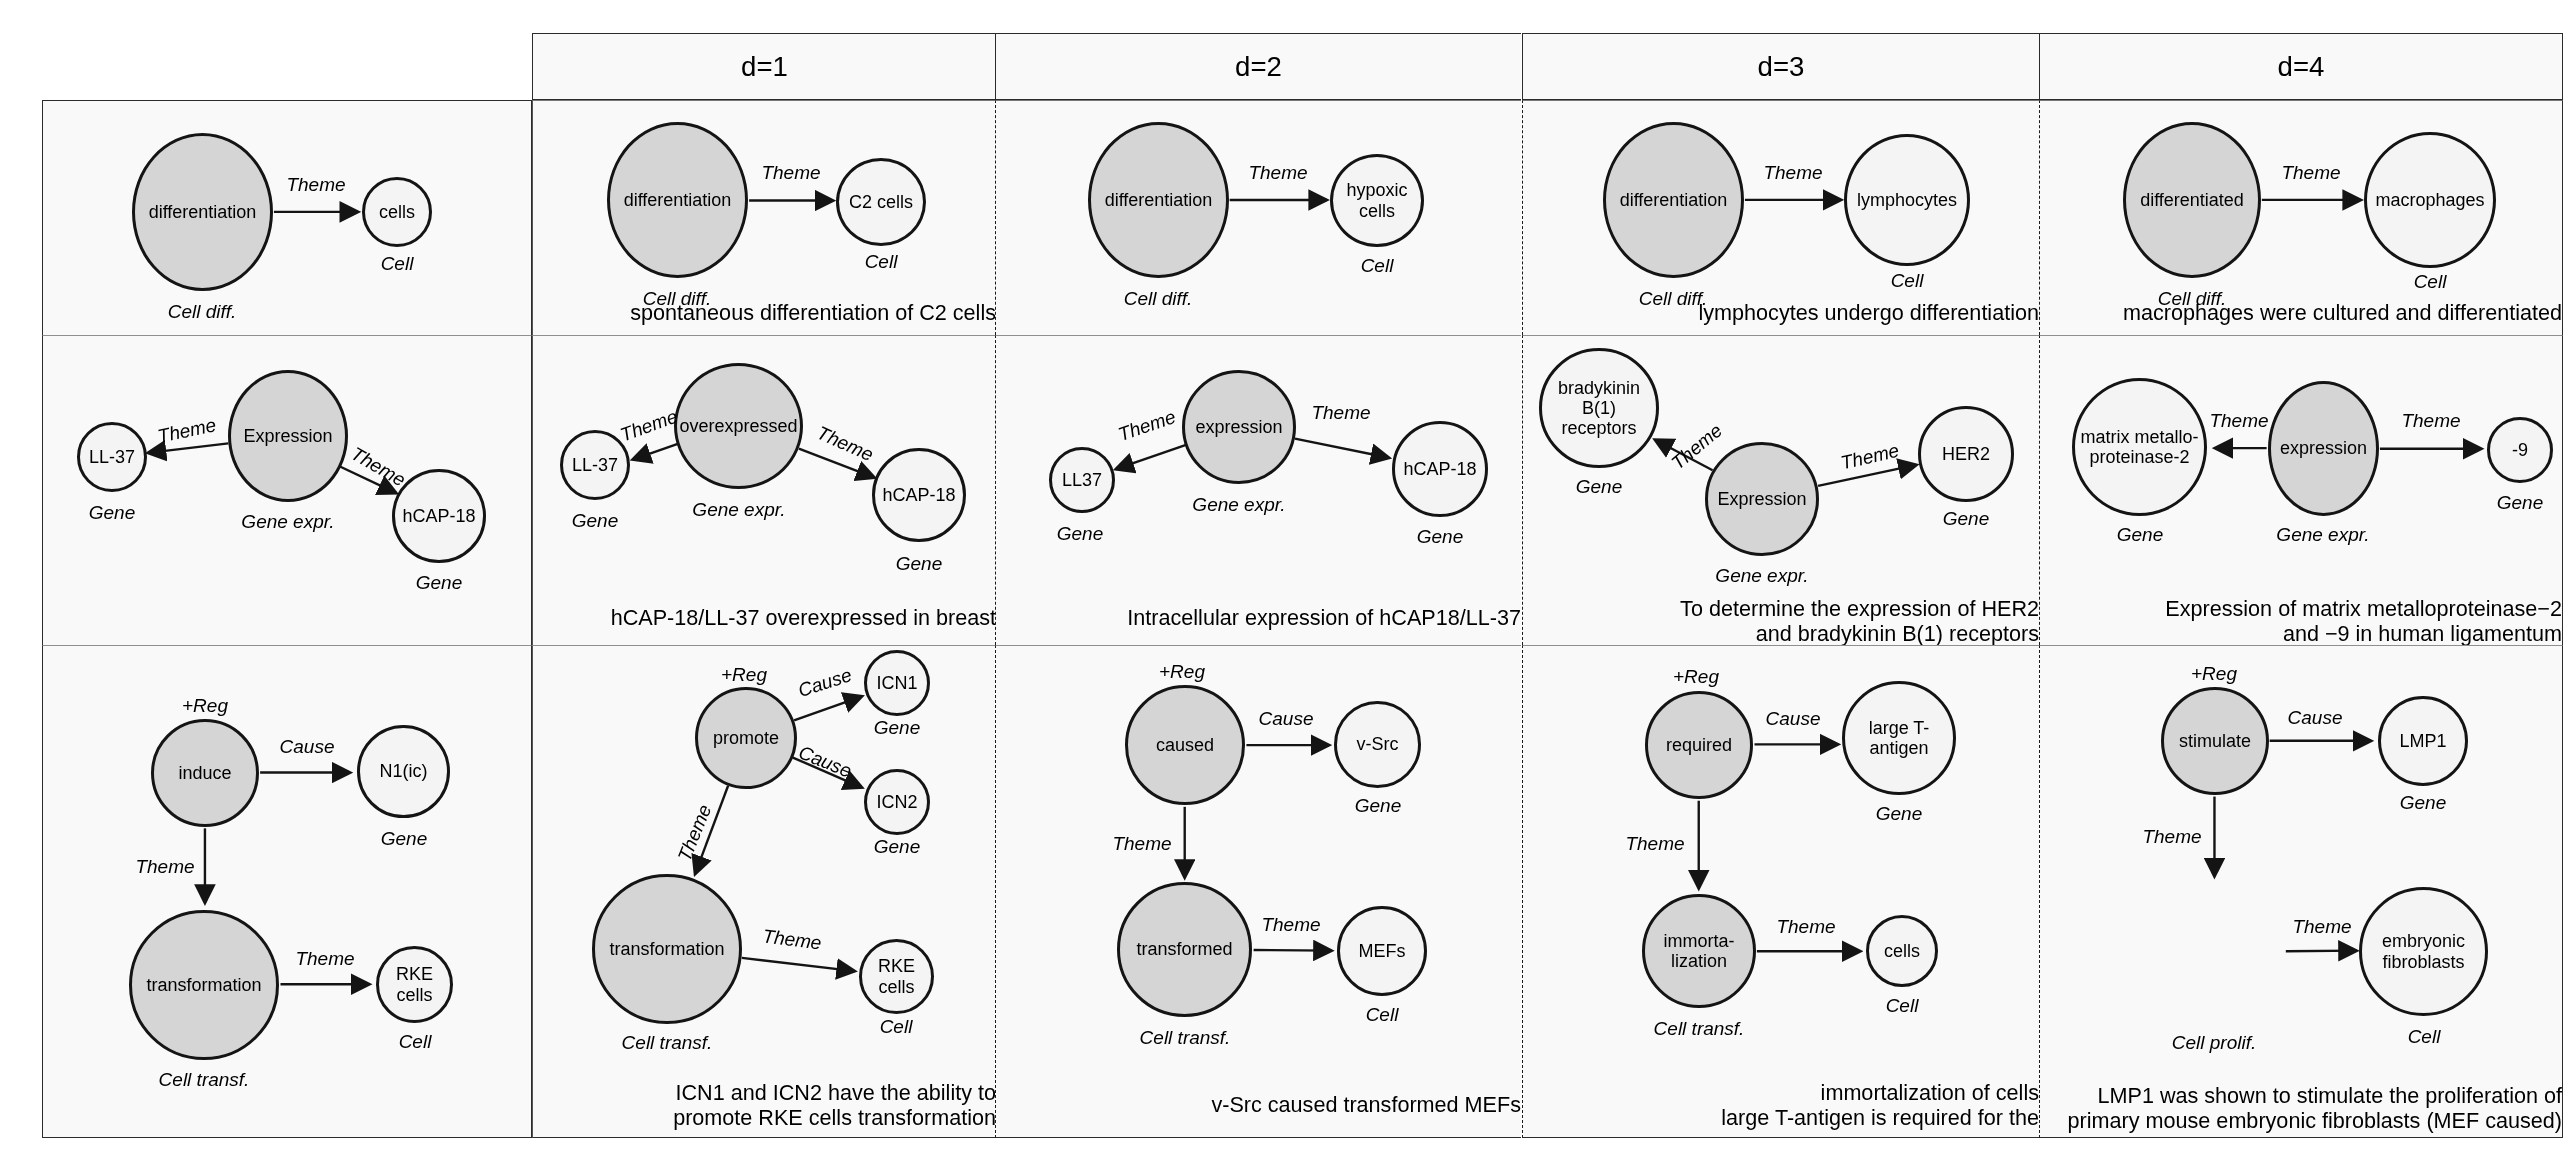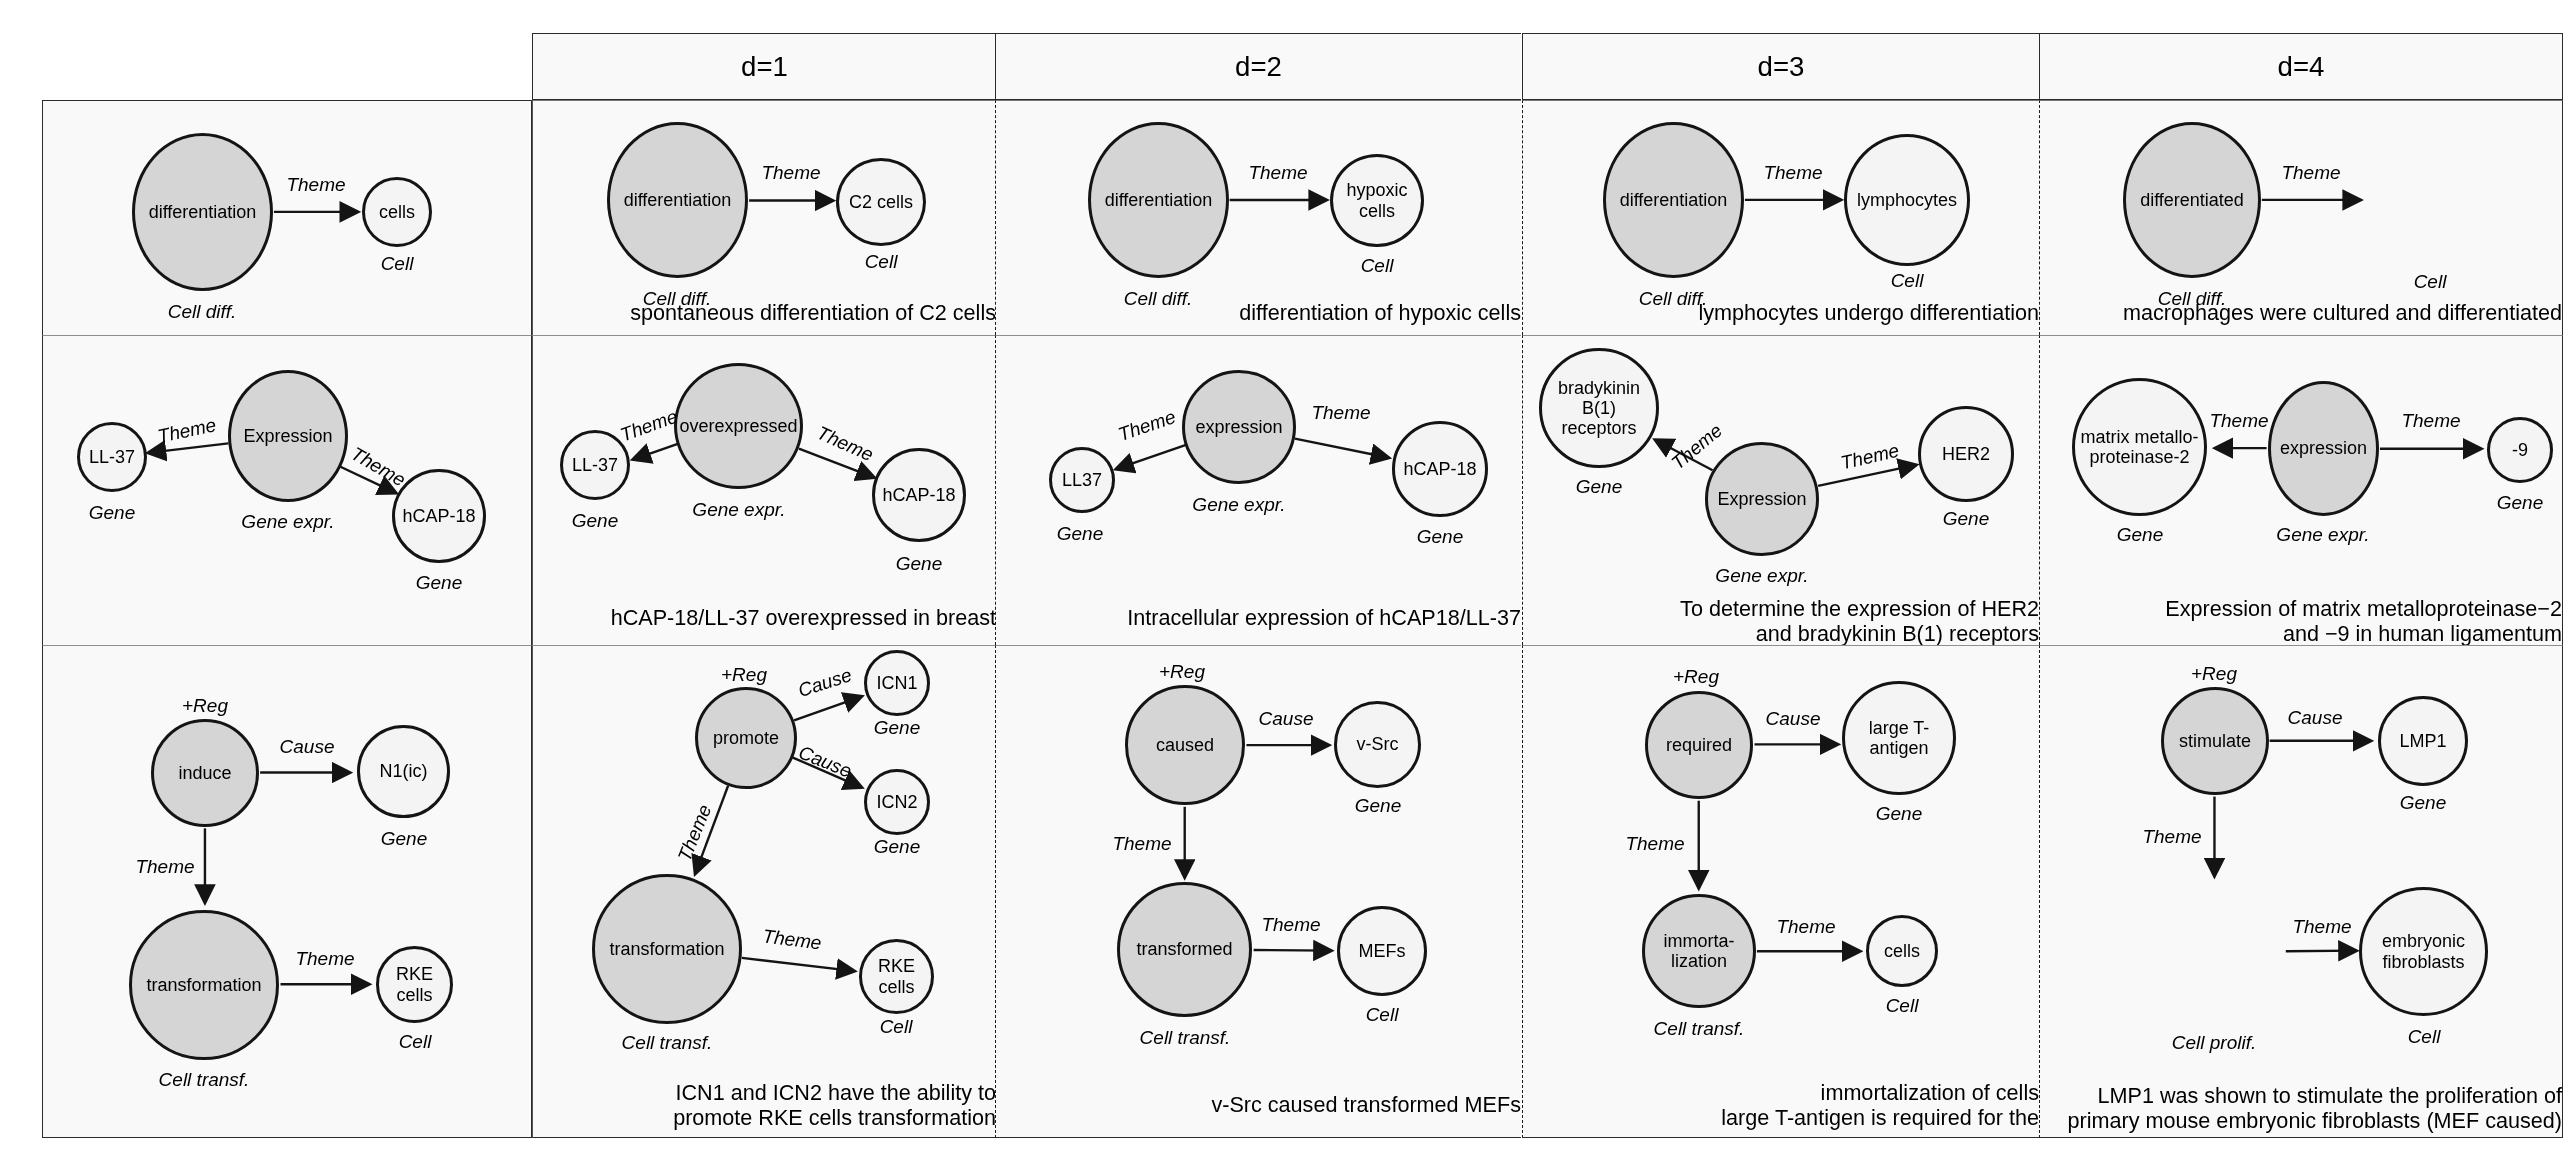--- a/index.html
+++ b/index.html
@@ -95,23 +95,20 @@
   </svg>
   <div class="node trig" style="left:92px;top:21px;width:141px;height:156px">
       <span>differentiation</span>
     </div>
   <div class="node ent" style="left:334px;top:53px;width:94px;height:93px">
       <span>hypoxic cells</span>
     </div>
   <span class="lab" style="left:282px;top:72px">Theme</span>
   <span class="lab" style="left:162px;top:198px">Cell diff.</span>
   <span class="lab" style="left:381px;top:165px">Cell</span>
-  <div class="cap" style="top:199px">
-      <span>differentiation of hypoxic cells</span>
-    </div>
 </div>
 
 <div class="cell bl-dash bt-mid" style="left:1522px;top:100px;width:517px;height:235px">
   <svg class="wires" width="517" height="235" viewBox="0 0 862 392">
     <line class="edge" x1="370" y1="165" x2="530" y2="165" marker-end="url(#ah)"></line>
   </svg>
   <div class="node trig" style="left:80px;top:21px;width:141px;height:156px">
       <span>differentiation</span>
     </div>
   <div class="node ent" style="left:321px;top:33px;width:126px;height:132px">
@@ -124,20 +121,23 @@
       <span>lymphocytes undergo differentiation</span>
     </div>
 </div>
 
 <div class="cell bl-dash bt-mid br-dark" style="left:2039px;top:100px;width:524px;height:235px">
   <svg class="wires" width="524" height="235" viewBox="0 0 874 392">
     <line class="edge" x1="370" y1="165" x2="535" y2="165" marker-end="url(#ah)"></line>
   </svg>
   <div class="node trig" style="left:83px;top:21px;width:138px;height:156px">
       <span>differentiated</span>
+    </div>
+  <div class="node ent" style="left:324px;top:31px;width:132px;height:136px">
+      <span>macrophages</span>
     </div>
   <span class="lab" style="left:271px;top:72px">Theme</span>
   <span class="lab" style="left:152px;top:198px">Cell diff.</span>
   <span class="lab" style="left:390px;top:181px">Cell</span>
   <div class="cap" style="top:199px">
       <span>macrophages were cultured and differentiated</span>
     </div>
 </div>
 
 <div class="cell bl-dark br-dark bt-gray" style="left:42px;top:335px;width:490px;height:310px">

